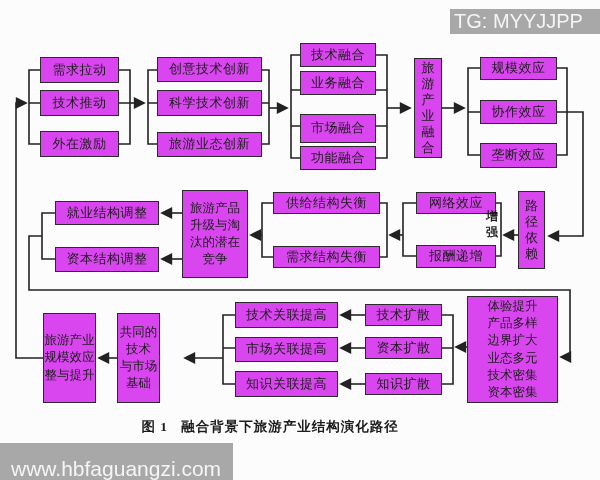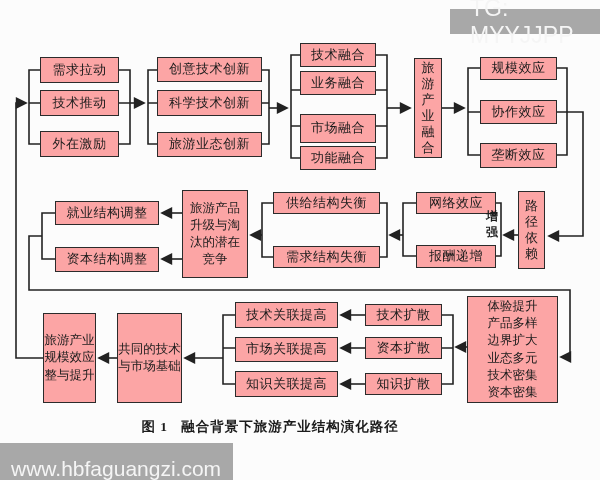--- a/index.html
+++ b/index.html
@@ -2,40 +2,40 @@
 <html><head>
 <meta charset="utf-8">
 <style>
   html,body{margin:0;padding:0;background:#ffffff;}
   .stage{
     position:relative;width:600px;height:480px;background:#fcfcfc;overflow:hidden;
     font-family:"Liberation Serif","DejaVu Serif",serif;color:#1c1c1c;
   }
   .wires{position:absolute;left:0;top:0;width:600px;height:480px;z-index:1;}
   .bx{
-    position:absolute;box-sizing:border-box;border:1.6px solid #2b2b2b;background:#fca5a5;
+    position:absolute;box-sizing:border-box;border:1.6px solid #2b2b2b;background:#d946ef;
     display:flex;align-items:center;justify-content:center;text-align:center;
     white-space:pre-line;font-size:13px;line-height:1.3;z-index:2;font-weight:500;
     letter-spacing:0.5px;
   }
   .bx.multi{font-size:12.5px;line-height:1.38;letter-spacing:0;}
   .bx.vert{line-height:1.22;letter-spacing:0;}
   .freelabel{
     position:absolute;z-index:3;font-size:12px;line-height:1.3;white-space:pre-line;
     text-align:center;font-weight:600;
   }
   .caption{
     position:absolute;left:120px;top:418px;width:300px;text-align:center;z-index:2;
     font-size:13.5px;font-weight:bold;letter-spacing:1px;white-space:pre;
   }
   .wm{
     position:absolute;z-index:5;display:flex;align-items:center;
     font-family:"Liberation Sans","DejaVu Sans",sans-serif;
   }
-  .wm-top{left:450px;top:9px;width:150px;height:25px;font-size:23px;padding-left:20px;box-sizing:border-box;}
+  .wm-top{left:450px;top:9px;width:150px;height:25px;font-size:20px;padding-left:4px;box-sizing:border-box;}
   .wm-bottom{left:0;top:443px;width:233px;height:52px;font-size:21px;padding-left:11px;box-sizing:border-box;}
 </style>
 </head>
 <body>
 
 <div class="stage">
 
   <svg class="wires" viewBox="0 0 600 480" xmlns="http://www.w3.org/2000/svg">
     <defs>
       <marker id="ah" viewBox="0 0 10 10" refX="8.5" refY="5" markerWidth="8.5" markerHeight="7.5" orient="auto-start-reverse">
@@ -127,21 +127,21 @@
 强</div>
 
   <div class="bx vert" style="left:518px;top:191px;width:27px;height:78px;">路
 径
 依
 赖</div>
 
   <div class="bx multi" style="left:43px;top:313px;width:53px;height:90px;">旅游产业
 规模效应
 整与提升</div>
-  <div class="bx multi" style="left:117px;top:313px;width:65px;height:90px;">共同的技术
+  <div class="bx multi" style="left:117px;top:313px;width:43px;height:90px;">共同的技术
 与市场基础</div>
 
   <div class="bx" style="left:235px;top:302px;width:103px;height:26px;">技术关联提高</div>
   <div class="bx" style="left:235px;top:337px;width:103px;height:25px;">市场关联提高</div>
   <div class="bx" style="left:235px;top:371px;width:103px;height:26px;">知识关联提高</div>
 
   <div class="bx" style="left:365px;top:304px;width:77px;height:22px;">技术扩散</div>
   <div class="bx" style="left:365px;top:337px;width:77px;height:22px;">资本扩散</div>
   <div class="bx" style="left:365px;top:373px;width:77px;height:22px;">知识扩散</div>
 

